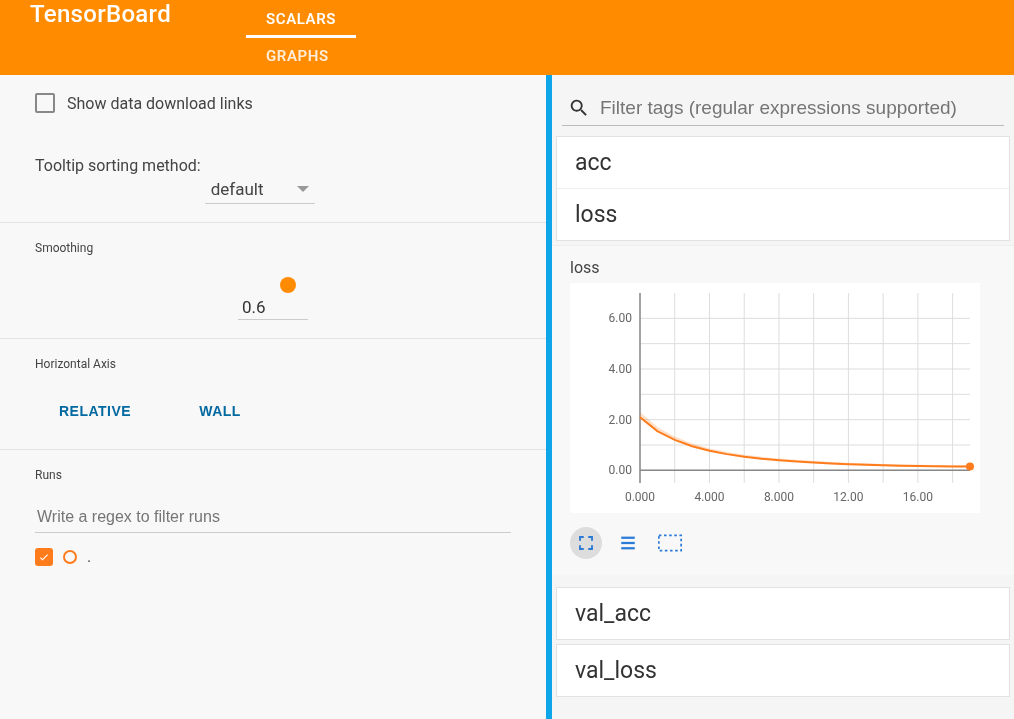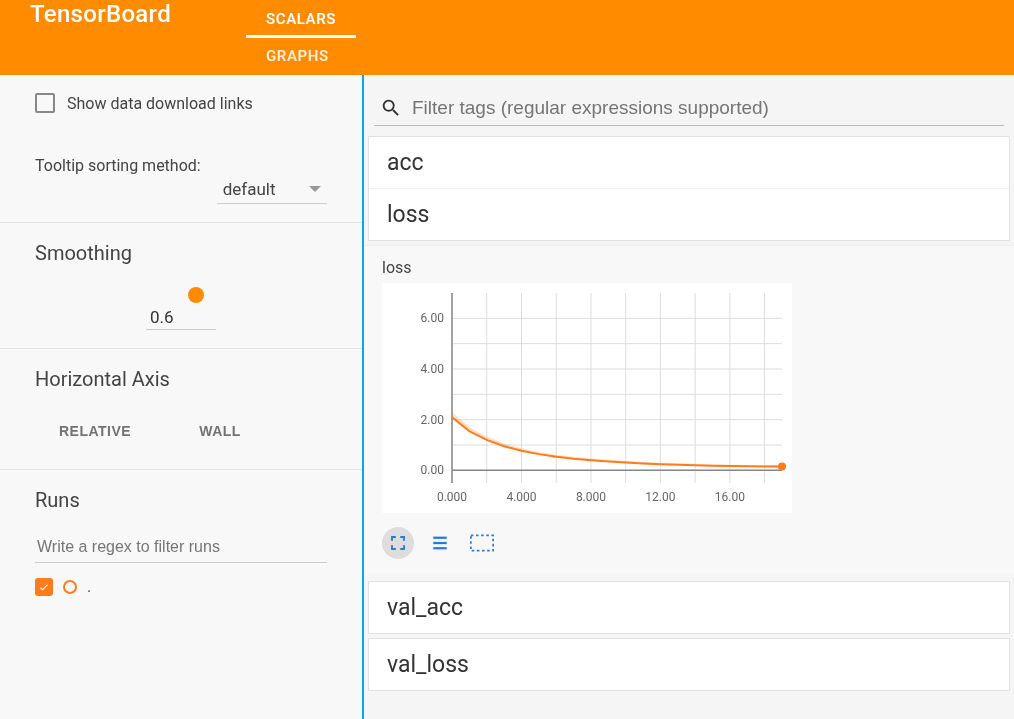--- a/index.html
+++ b/index.html
@@ -4,42 +4,42 @@
 <style>
 * { box-sizing: border-box; margin: 0; padding: 0; }
 body { font-family: Roboto, "Helvetica Neue", Arial, sans-serif; background: #f5f5f5; color: #333; width: 1014px; height: 719px; overflow: hidden; }
 .header { background: #ff8c00; height: 75px; display: flex; align-items: flex-start; padding: 0 30px; }
 .brand { color: #fff; font-size: 24px; font-weight: 500; letter-spacing: 0.3px; margin-right: 75px; }
 .tabs { display: flex; height: 100%; flex-direction: column; }
 .tab { color: #fff; font-size: 15px; font-weight: 600; letter-spacing: 0.6px; padding: 0 20px; display: flex; align-items: center; height: 100%; cursor: pointer; opacity: 0.85; }
 .tab.active { opacity: 1; position: relative; }
 .tab.active::after { content: ""; position: absolute; bottom: 0; left: 0; right: 0; height: 3px; background: #fff; }
 .main { display: flex; height: calc(100% - 75px); }
-.sidebar { width: 364px; background: #f8f8f8; border-right: 2px solid #0ea5e9; overflow-y: auto; }
+.sidebar { width: 552px; background: #f8f8f8; border-right: 6px solid #0ea5e9; overflow-y: auto; }
 .content { flex: 1; background: #f5f5f5; overflow-y: auto; }
 .section { padding: 18px 35px; border-bottom: 1px solid #e3e3e3; }
 .section.nb { border-bottom: none; }
 .chk-row { display: flex; align-items: center; margin-bottom: 10px; font-size: 16px; color: #444; cursor: pointer; }
 .chk-box { width: 20px; height: 20px; border: 2px solid #888; border-radius: 2px; margin-right: 12px; display: flex; align-items: center; justify-content: center; }
 .chk-box.checked { background: #888; border-color: #888; }
 .chk-box.checked svg { display: block; }
 .chk-box svg { display: none; }
 .select-row { display: flex; align-items: center; margin-top: 14px; font-size: 16px; color: #444; }
-.select-row label { margin-right: 16px; }
+.select-row label { margin-right: 4px; }
 .select-box { position: relative; border-bottom: 1px solid #ccc; padding: 4px 28px 4px 6px; min-width: 110px; cursor: pointer; font-size: 17px; margin-top: 48px; }
 .select-box::after { content: ""; position: absolute; right: 6px; top: 50%; margin-top: -3px; border-left: 6px solid transparent; border-right: 6px solid transparent; border-top: 6px solid #999; }
-.sec-title { font-size: 20px; color: #444; margin-bottom: 20px; }
+.sec-title { font-size: 12px; color: #444; margin-bottom: 20px; }
 .slider-row { display: flex; align-items: center; gap: 20px; flex-direction: column; }
 .slider { position: relative; height: 20px; flex: 1; margin-left: 30px; }
 .slider-track { position: absolute; top: 9px; left: 0; right: 0; height: 2px; background: #dcdcdc; }
 .slider-fill { position: absolute; top: 9px; left: 0; height: 2px; background: #ff8c00; }
 .slider-thumb { position: absolute; top: 2px; width: 16px; height: 16px; border-radius: 50%; background: #ff8c00; cursor: pointer; }
 .slider-val { min-width: 70px; border-bottom: 1px solid #ccc; font-size: 17px; padding: 2px 4px; }
 .axis-row { display: flex; gap: 20px; margin-top: 8px; }
-.axis-btn { padding: 12px 24px; font-size: 14px; font-weight: 600; color: #737373; background: transparent; border: none; border-radius: 3px; cursor: pointer; letter-spacing: 0.5px; }
+.axis-btn { padding: 12px 24px; font-size: 14px; font-weight: 600; color: #0369a1; background: transparent; border: none; border-radius: 3px; cursor: pointer; letter-spacing: 0.5px; }
 .axis-btn.active { background: #888; color: #fff; }
 .runs-input { width: 100%; border: none; border-bottom: 1px solid #ccc; background: transparent; font-size: 16px; padding: 6px 2px; color: #555; outline: none; margin-bottom: 14px; }
 .runs-row { display: flex; align-items: center; gap: 10px; }
 .run-chk { width: 18px; height: 18px; border-radius: 3px; background: #ff7c1c; display: flex; align-items: center; justify-content: center; cursor: pointer; }
 .run-circle { width: 14px; height: 14px; border-radius: 50%; border: 2px solid #ff7c1c; cursor: pointer; }
 .run-dot { color: #555; }
 .search-bar { display: flex; align-items: center; border-bottom: 1px solid #bbb; margin: 18px 10px 10px; padding: 4px 6px 6px; }
 .search-bar svg { margin-right: 10px; }
 .search-input { flex: 1; border: none; background: transparent; font-size: 19px; color: #777; outline: none; }
 .panel { background: #fff; border: 1px solid #e2e2e2; margin: 4px 4px; }
@@ -178,21 +178,21 @@
                   <line x1="3" y1="19" x2="21" y2="19"></line>
                 </g>
               </svg>
             </div>
             <div class="tool-btn">
               <svg width="24" height="18" viewBox="0 0 28 20">
                 <rect x="1" y="1" width="26" height="18" fill="none" stroke="#2b7bd6" stroke-width="2" stroke-dasharray="3 3"></rect>
               </svg>
             </div>
           </div></div>
-        <div class="panel" style="margin-top:6px">
+        <div class="panel" style="margin-top:12px">
           <div class="panel-head last">val_acc</div>
         </div>
         <div class="panel">
           <div class="panel-head last">val_loss</div>
         </div>
       </div>
   </div>
 </div>
 
 </body></html>

